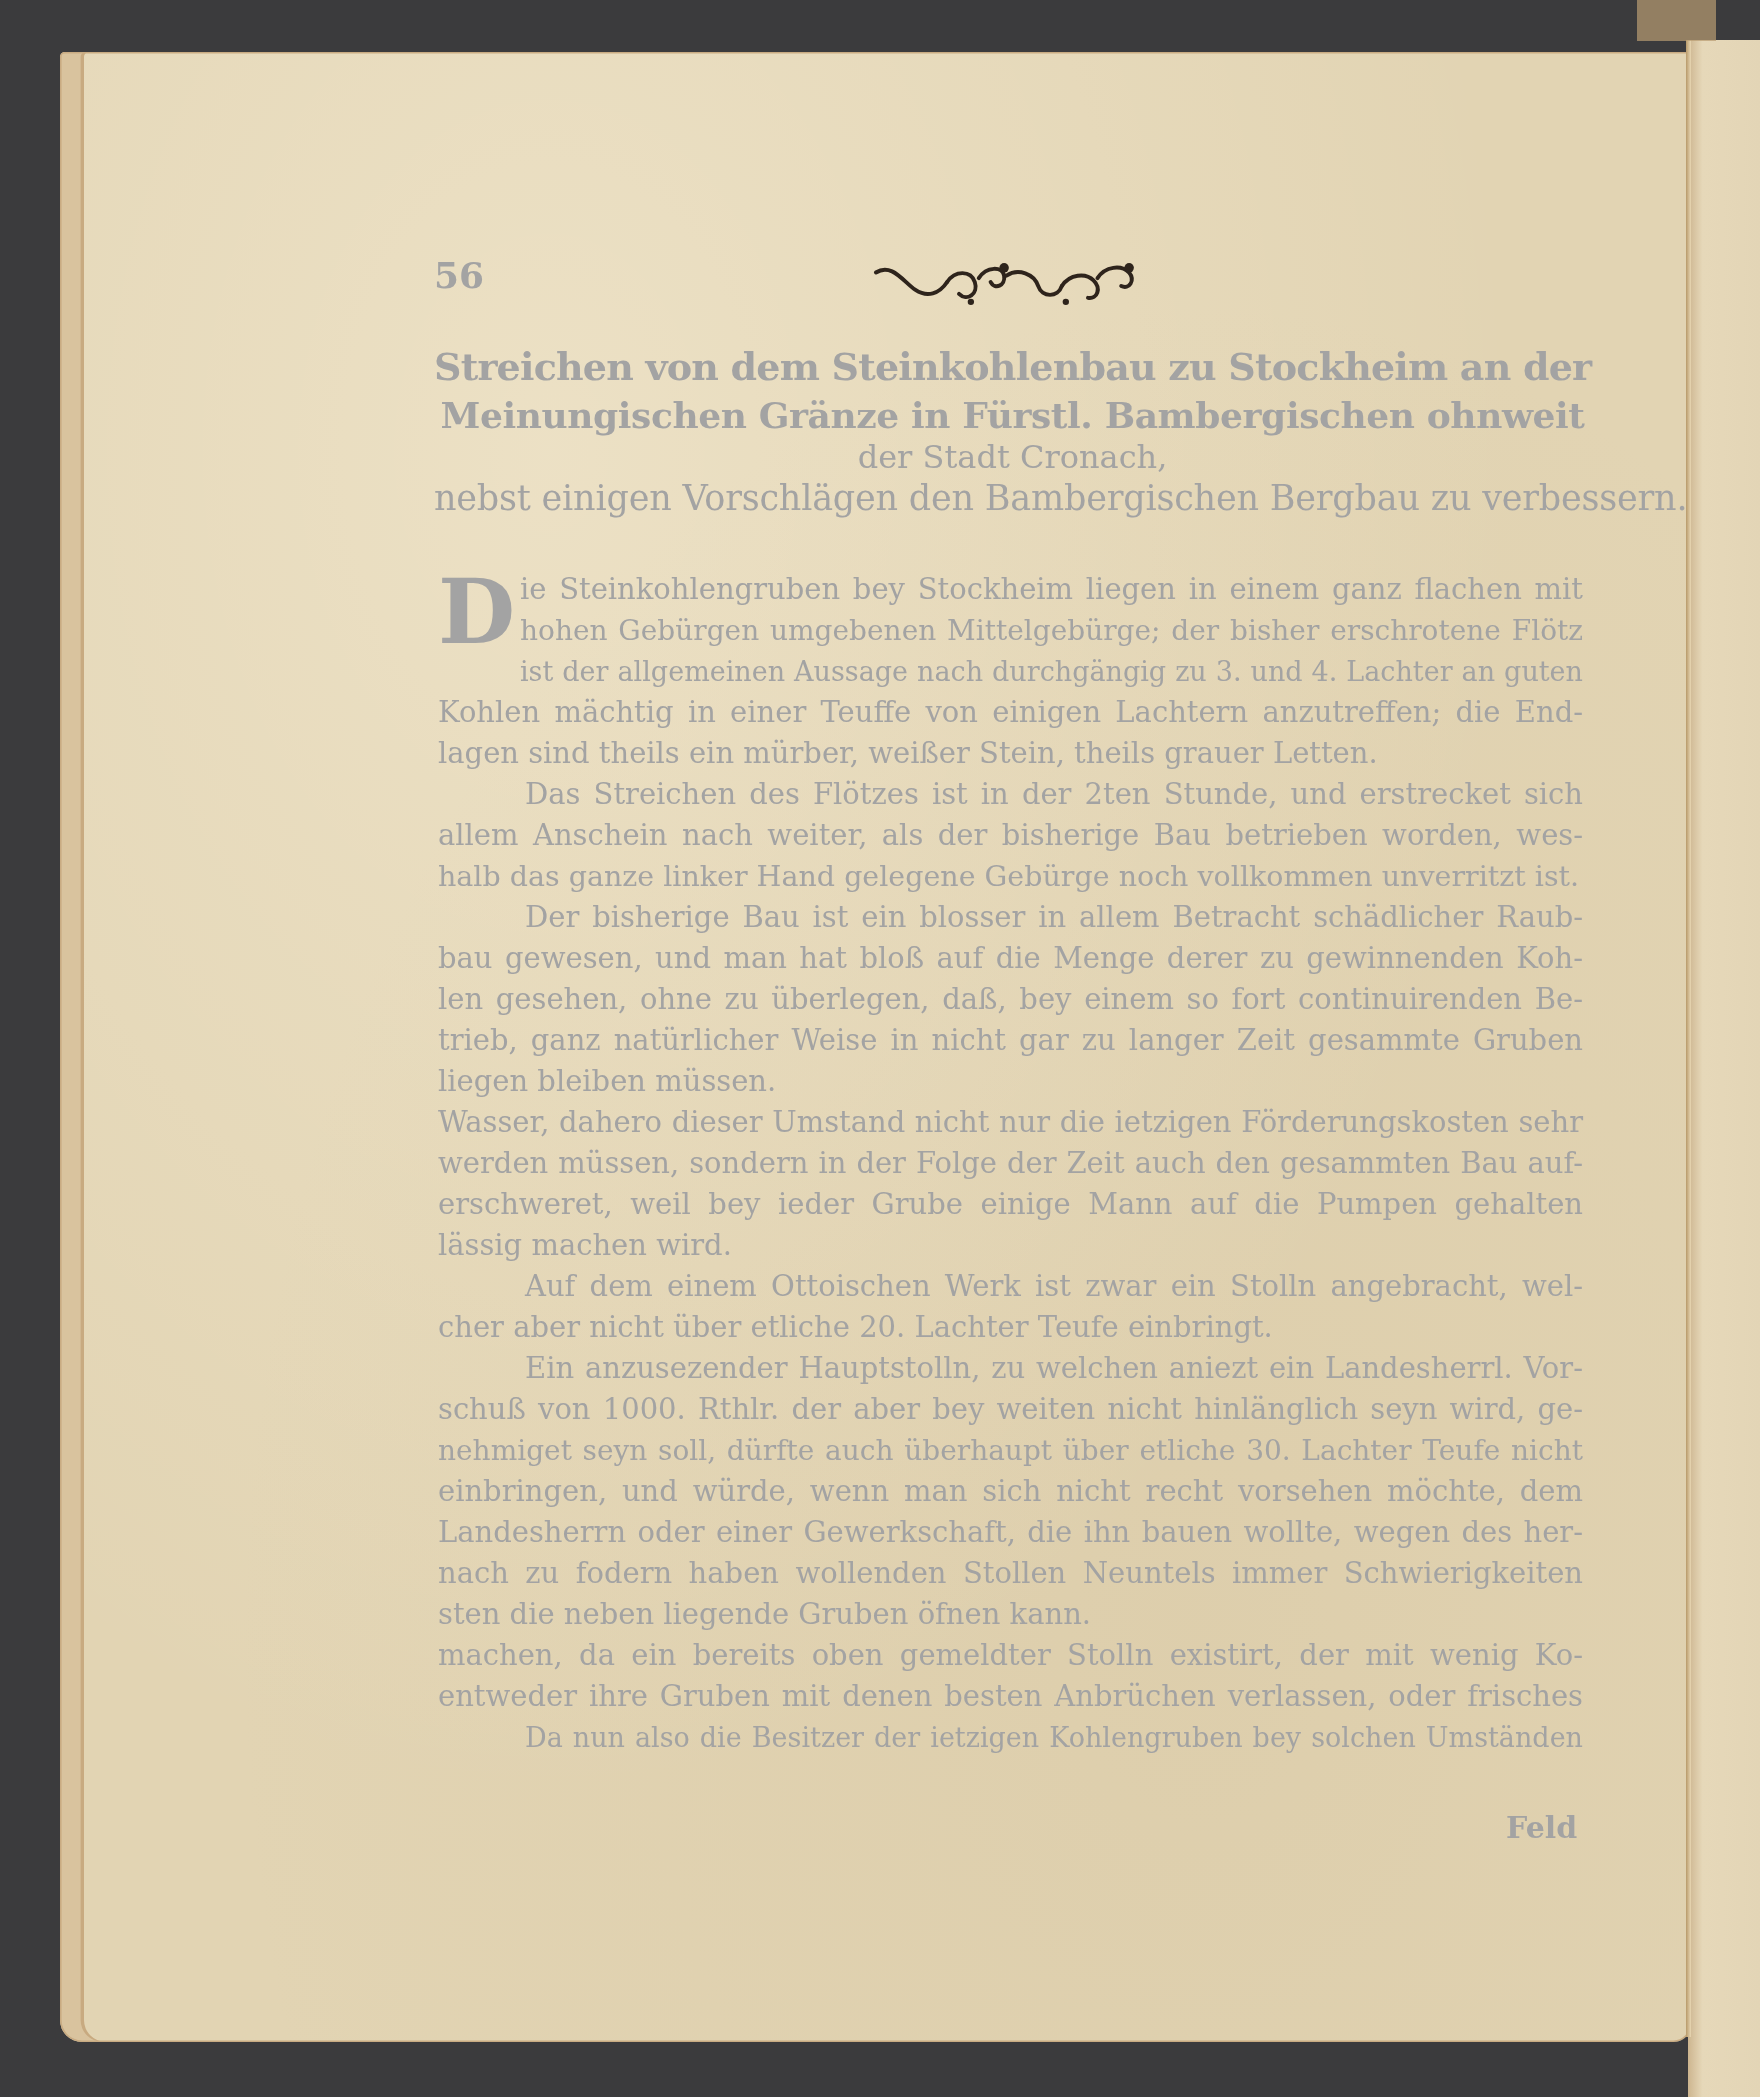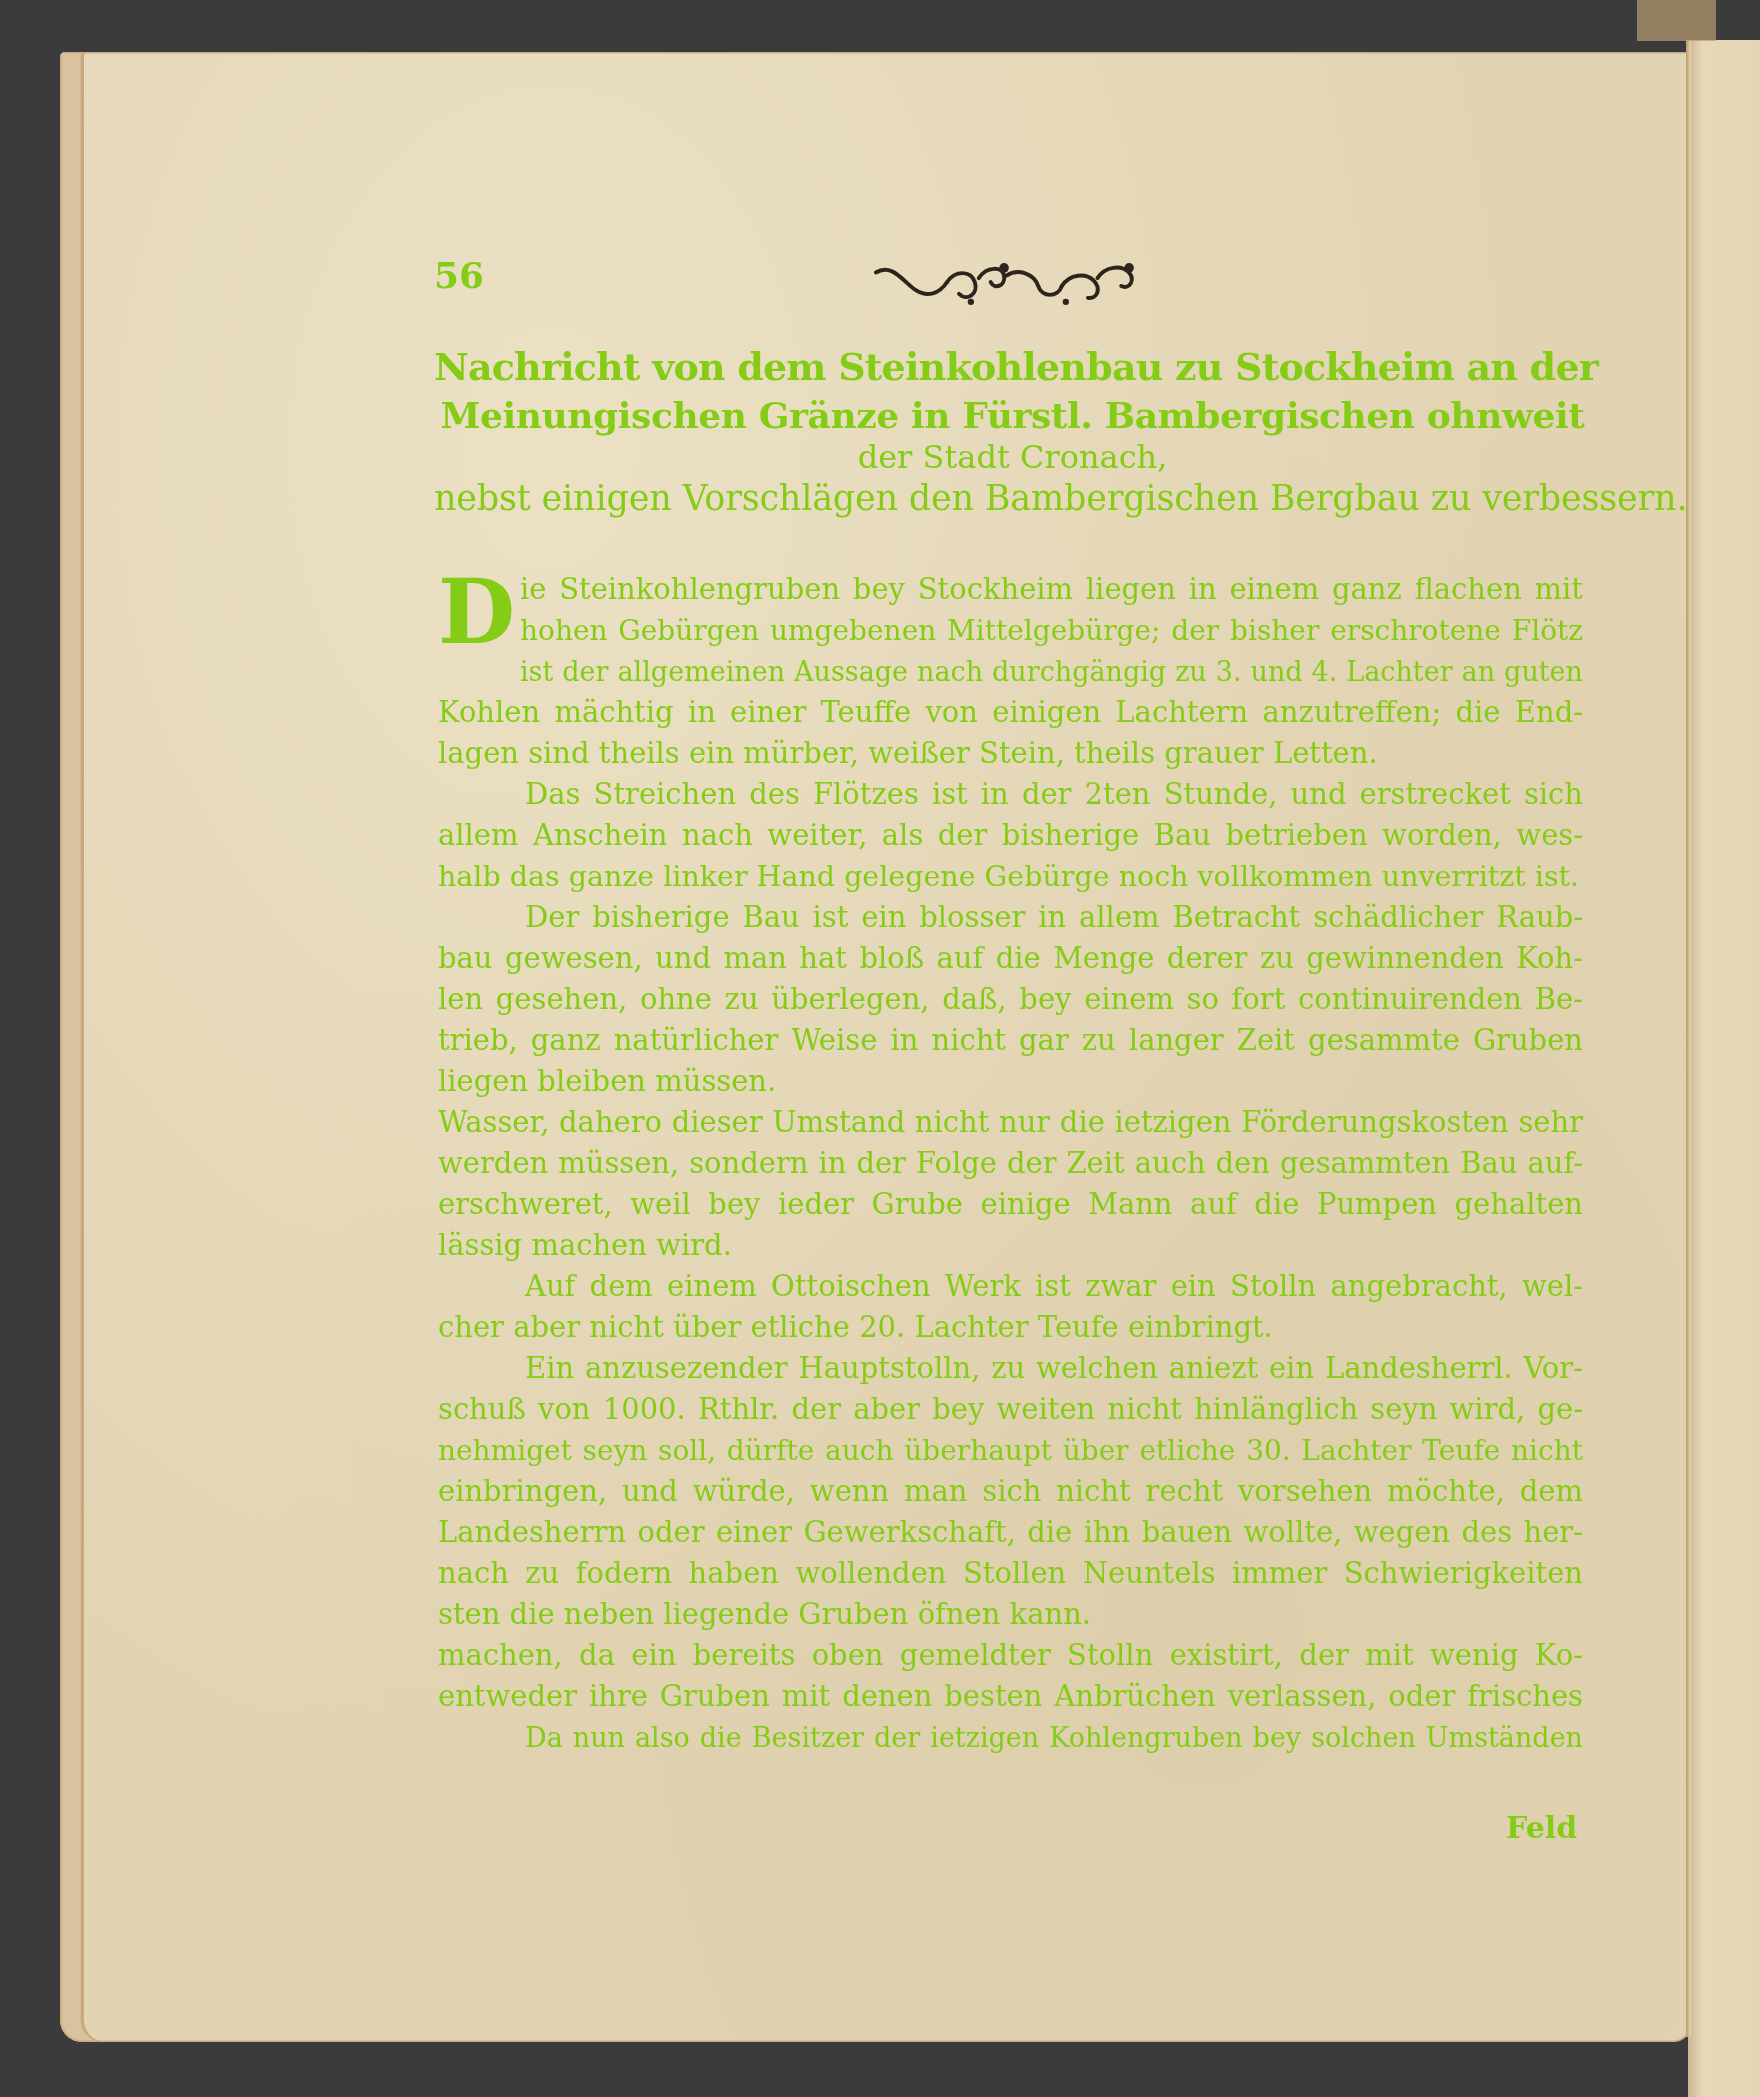--- a/index.html
+++ b/index.html
@@ -30,21 +30,21 @@
   }
   .gutter-fold {
     position: absolute; left: 1686px; top: 40px; width: 4.8px; height: 1997px;
     background: linear-gradient(90deg, #b89a6a, #e8d7b4);
   }
   .top-strip {
     position: absolute; left: 1637px; top: 0; width: 79px; height: 41px;
     background: #b99c72;
     opacity: 0.7;
   }
-  .ink { color: #84cc16; }
+  .ink { color: #a3a3a3; }
   .page-number {
     position: absolute; left: 434px; top: 254px;
     font-size: 36px; font-weight: bold;
   }
   .ornament {
     position: absolute; left: 868px; top: 258px;
     width: 273px; height: 52px;
   }
   .title-block {
     position: absolute; left: 434px; top: 341px; width: 1157px;
@@ -96,21 +96,21 @@
   </g>
   <g fill="#2e241c">
     <circle cx="172" cy="12" r="6"></circle>
     <circle cx="330" cy="12" r="6"></circle>
     <circle cx="130" cy="55" r="4"></circle>
     <circle cx="250" cy="55" r="4"></circle>
   </g>
 </svg>
 
 <div class="title-block ink">
-  <div class="title-line-1" style="font-size: 38px;">Nachricht von dem Steinkohlenbau zu Stockheim an der</div>
+  <div class="title-line-1" style="font-size: 38px;">Streichen von dem Steinkohlenbau zu Stockheim an der</div>
   <div class="title-line-2" style="font-size: 36px;">Meinungischen Gränze in Fürstl. Bambergischen ohnweit</div>
   <div class="title-line-3">der Stadt Cronach,</div>
   <div class="title-line-4">nebst einigen Vorschlägen den Bambergischen Bergbau zu verbessern.</div>
 </div>
 
 <div class="body-text ink">
   <div>
     <span class="dropcap">D</span>
     <span class="line">ie Steinkohlengruben bey Stockheim liegen in einem ganz flachen mit</span>
     <span class="line" style="font-size: 28px;">hohen Gebürgen umgebenen Mittelgebürge; der bisher erschrotene Flötz</span>

